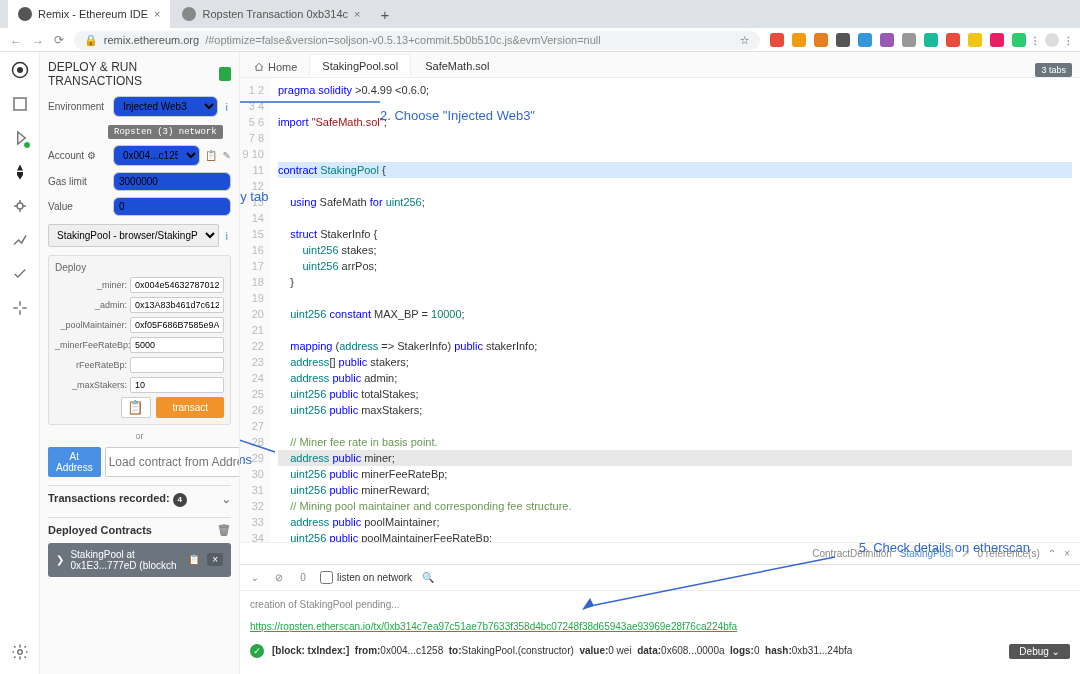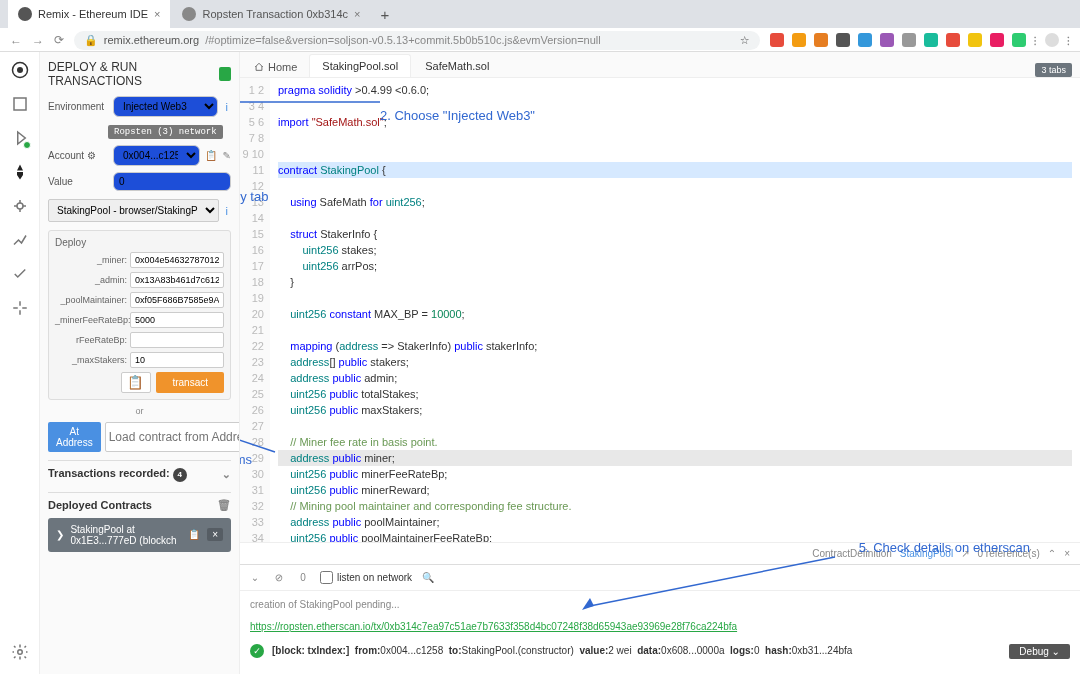--- a/index.html
+++ b/index.html
@@ -198,20 +198,24 @@
       <span class="info-i">i</span>
     </div>
     <div class="net-badge">Ropsten (3) network</div>
     <div class="form-row">
       <label><span>Account</span> ⚙</label>
       <select><option id="acct-opt">0x004...c1258 (1.14232</option></select>
       <span class="acct-icons">📋</span>
       <span class="acct-icons">✎</span>
     </div>
     <div class="form-row">
+      <label>Gas limit</label>
+      <input value="3000000" style="">
+    </div>
+    <div class="form-row">
       <label>Value</label>
       <input value="0" style="">
     </div>
     <div class="contract-sel" style="display:flex;gap:4px;align-items:center">
       <select><option id="ctr-opt">StakingPool - browser/StakingPool.s</option></select>
       <span class="info-i">i</span>
     </div>
     <div class="deploy-box">
       <div class="dhead">Deploy</div>
       <div class="dep-row">
@@ -400,21 +404,21 @@
       </div>
       <div class="term-body">
         <div style="color:#888">creation of StakingPool pending...</div>
         <div style="margin-top:6px"><a class="term-link">https://ropsten.etherscan.io/tx/0xb314c7ea97c51ae7b7633f358d4bc07248f38d65943ae93969e28f76ca224bfa</a></div>
         <div class="term-log">
           <span class="check-circ">✓</span>
           <span style="color:#333">
             <b>[block: txIndex:]</b>&nbsp;
             <b>from:</b><span>0x004...c1258</span>&nbsp;
             <b>to:</b><span>StakingPool.(constructor)</span>&nbsp;
-            <b>value:</b><span>2 wei</span>&nbsp;
+            <b>value:</b><span>0 wei</span>&nbsp;
             <b>data:</b><span>0x608...0000a</span>&nbsp;
             <b>logs:</b><span>0</span>&nbsp;
             <b>hash:</b><span>0xb31...24bfa</span>
           </span>
           <button class="debug-btn"><span>Debug</span> ⌄</button>
         </div>
       </div>
     </div>
 
     <div class="annot" style="top:137px;left:-80px">1. Click Deploy tab</div>

